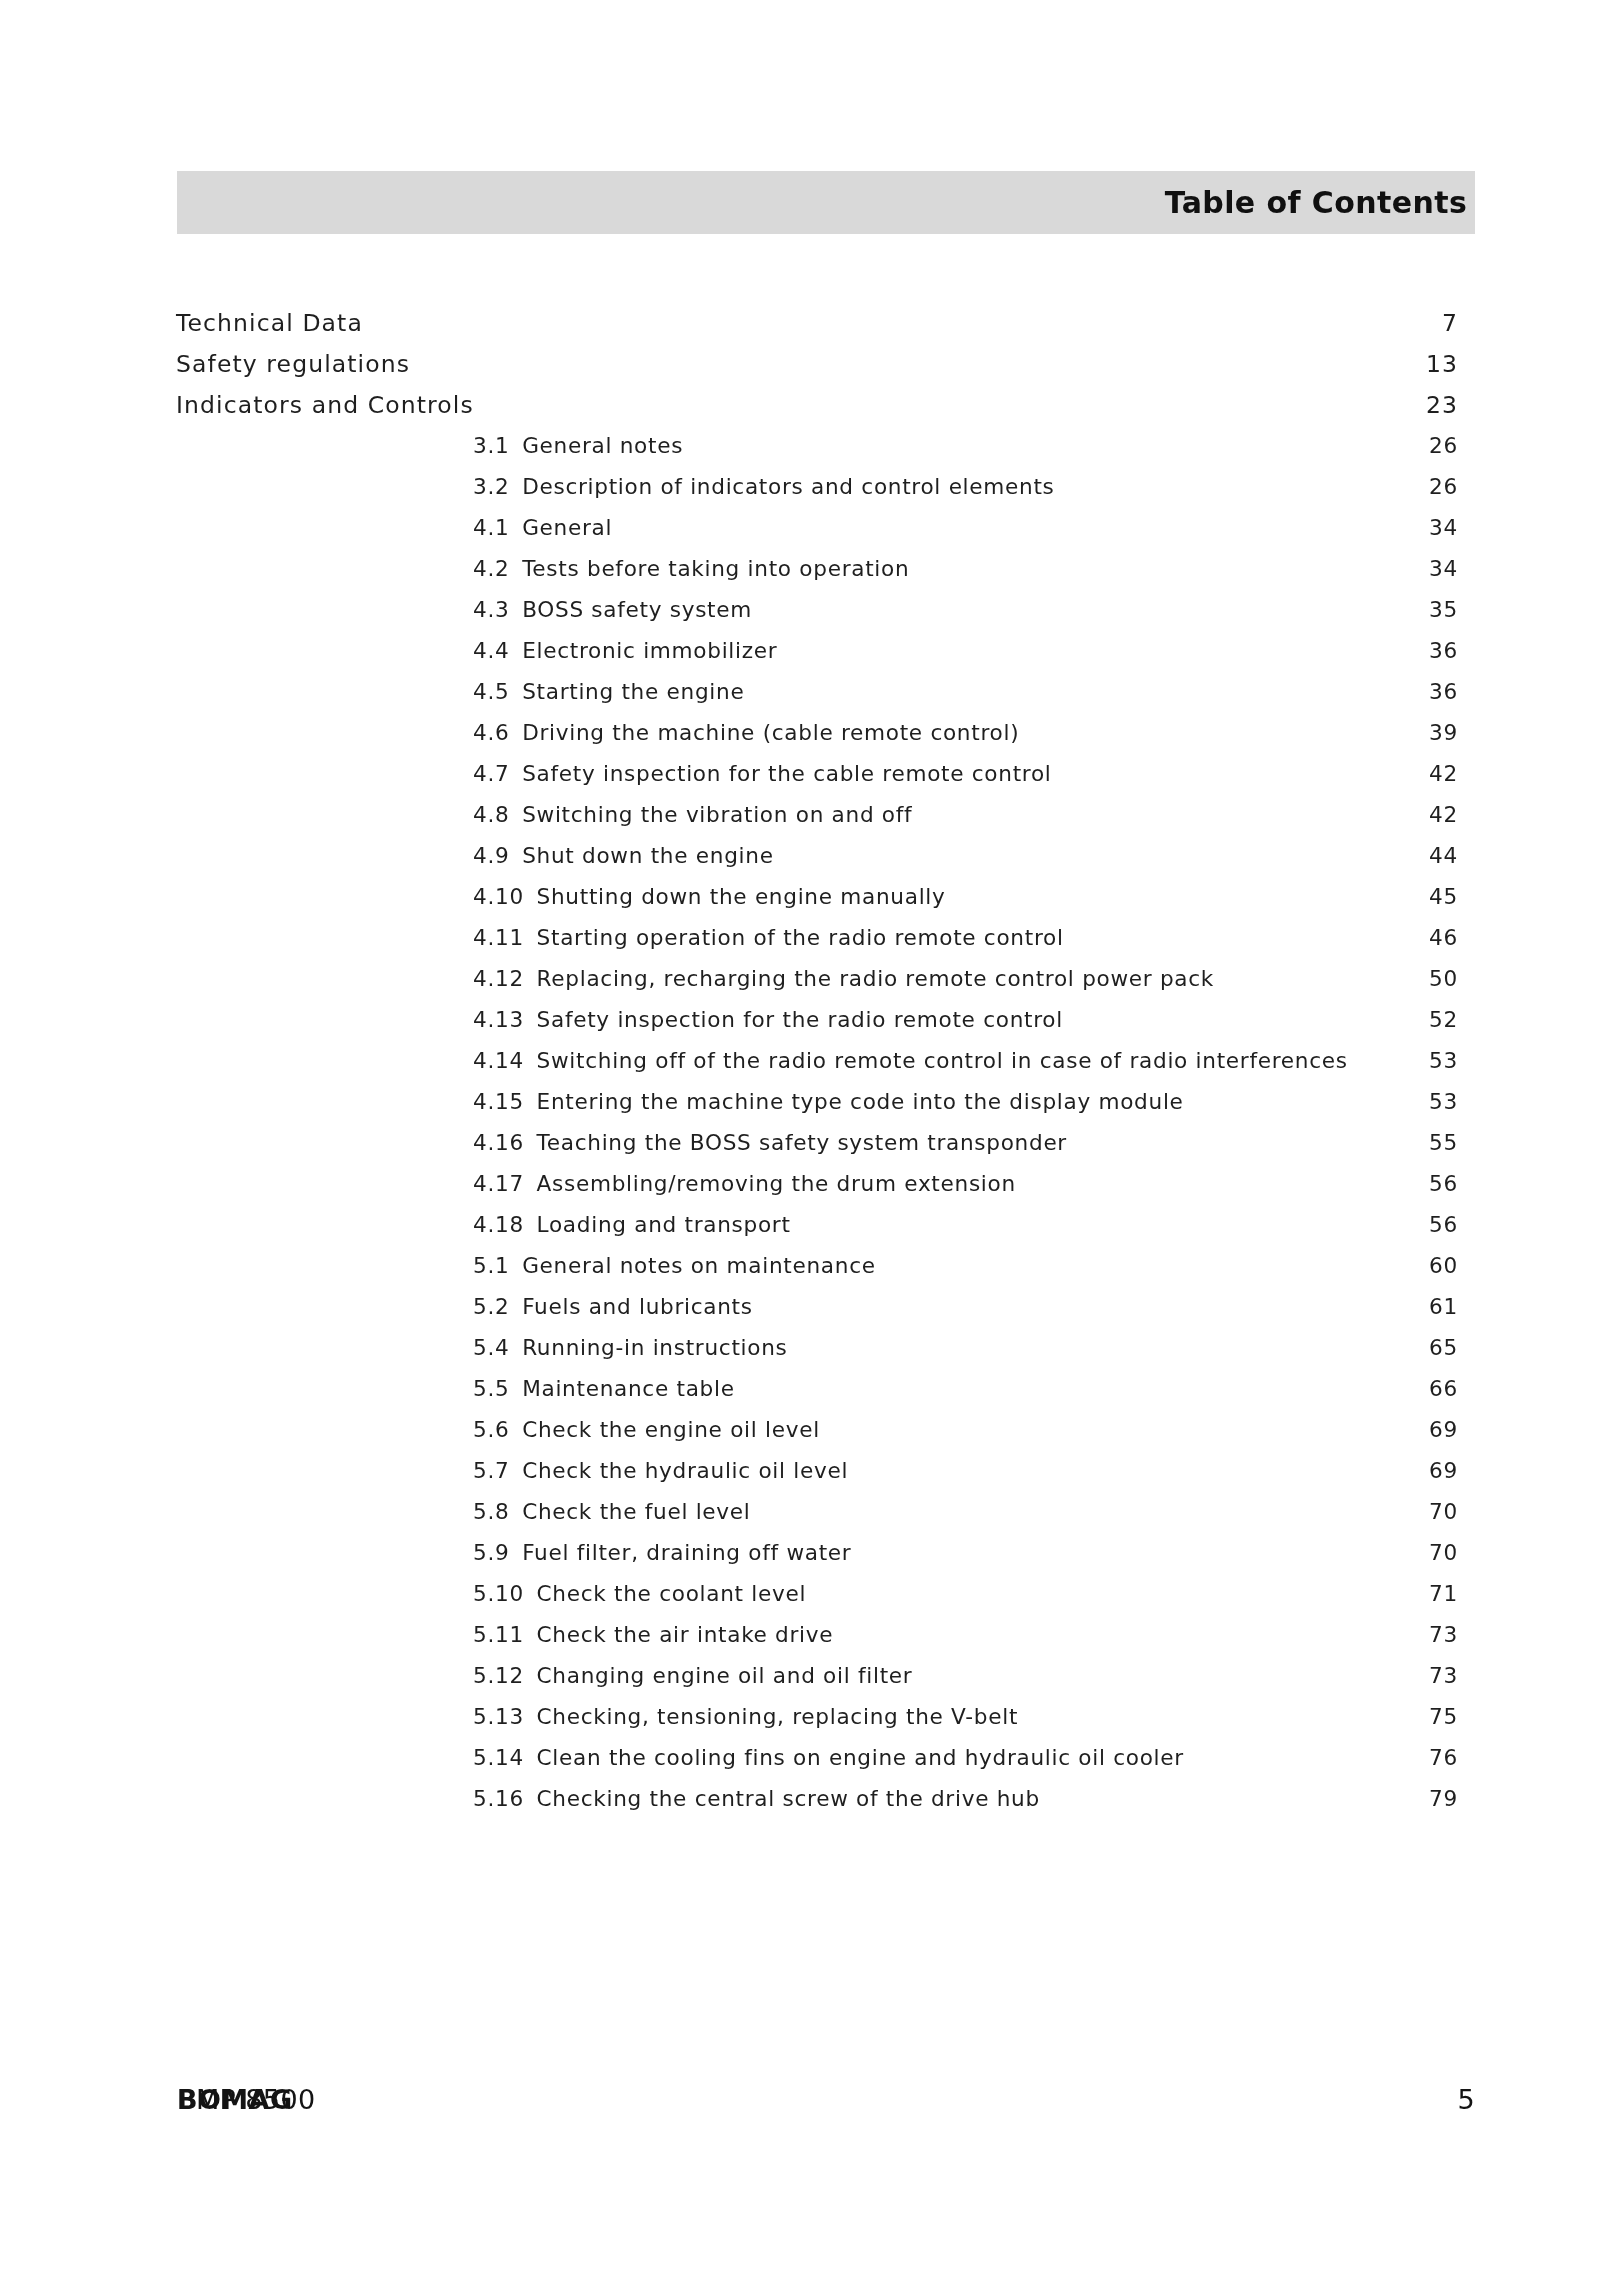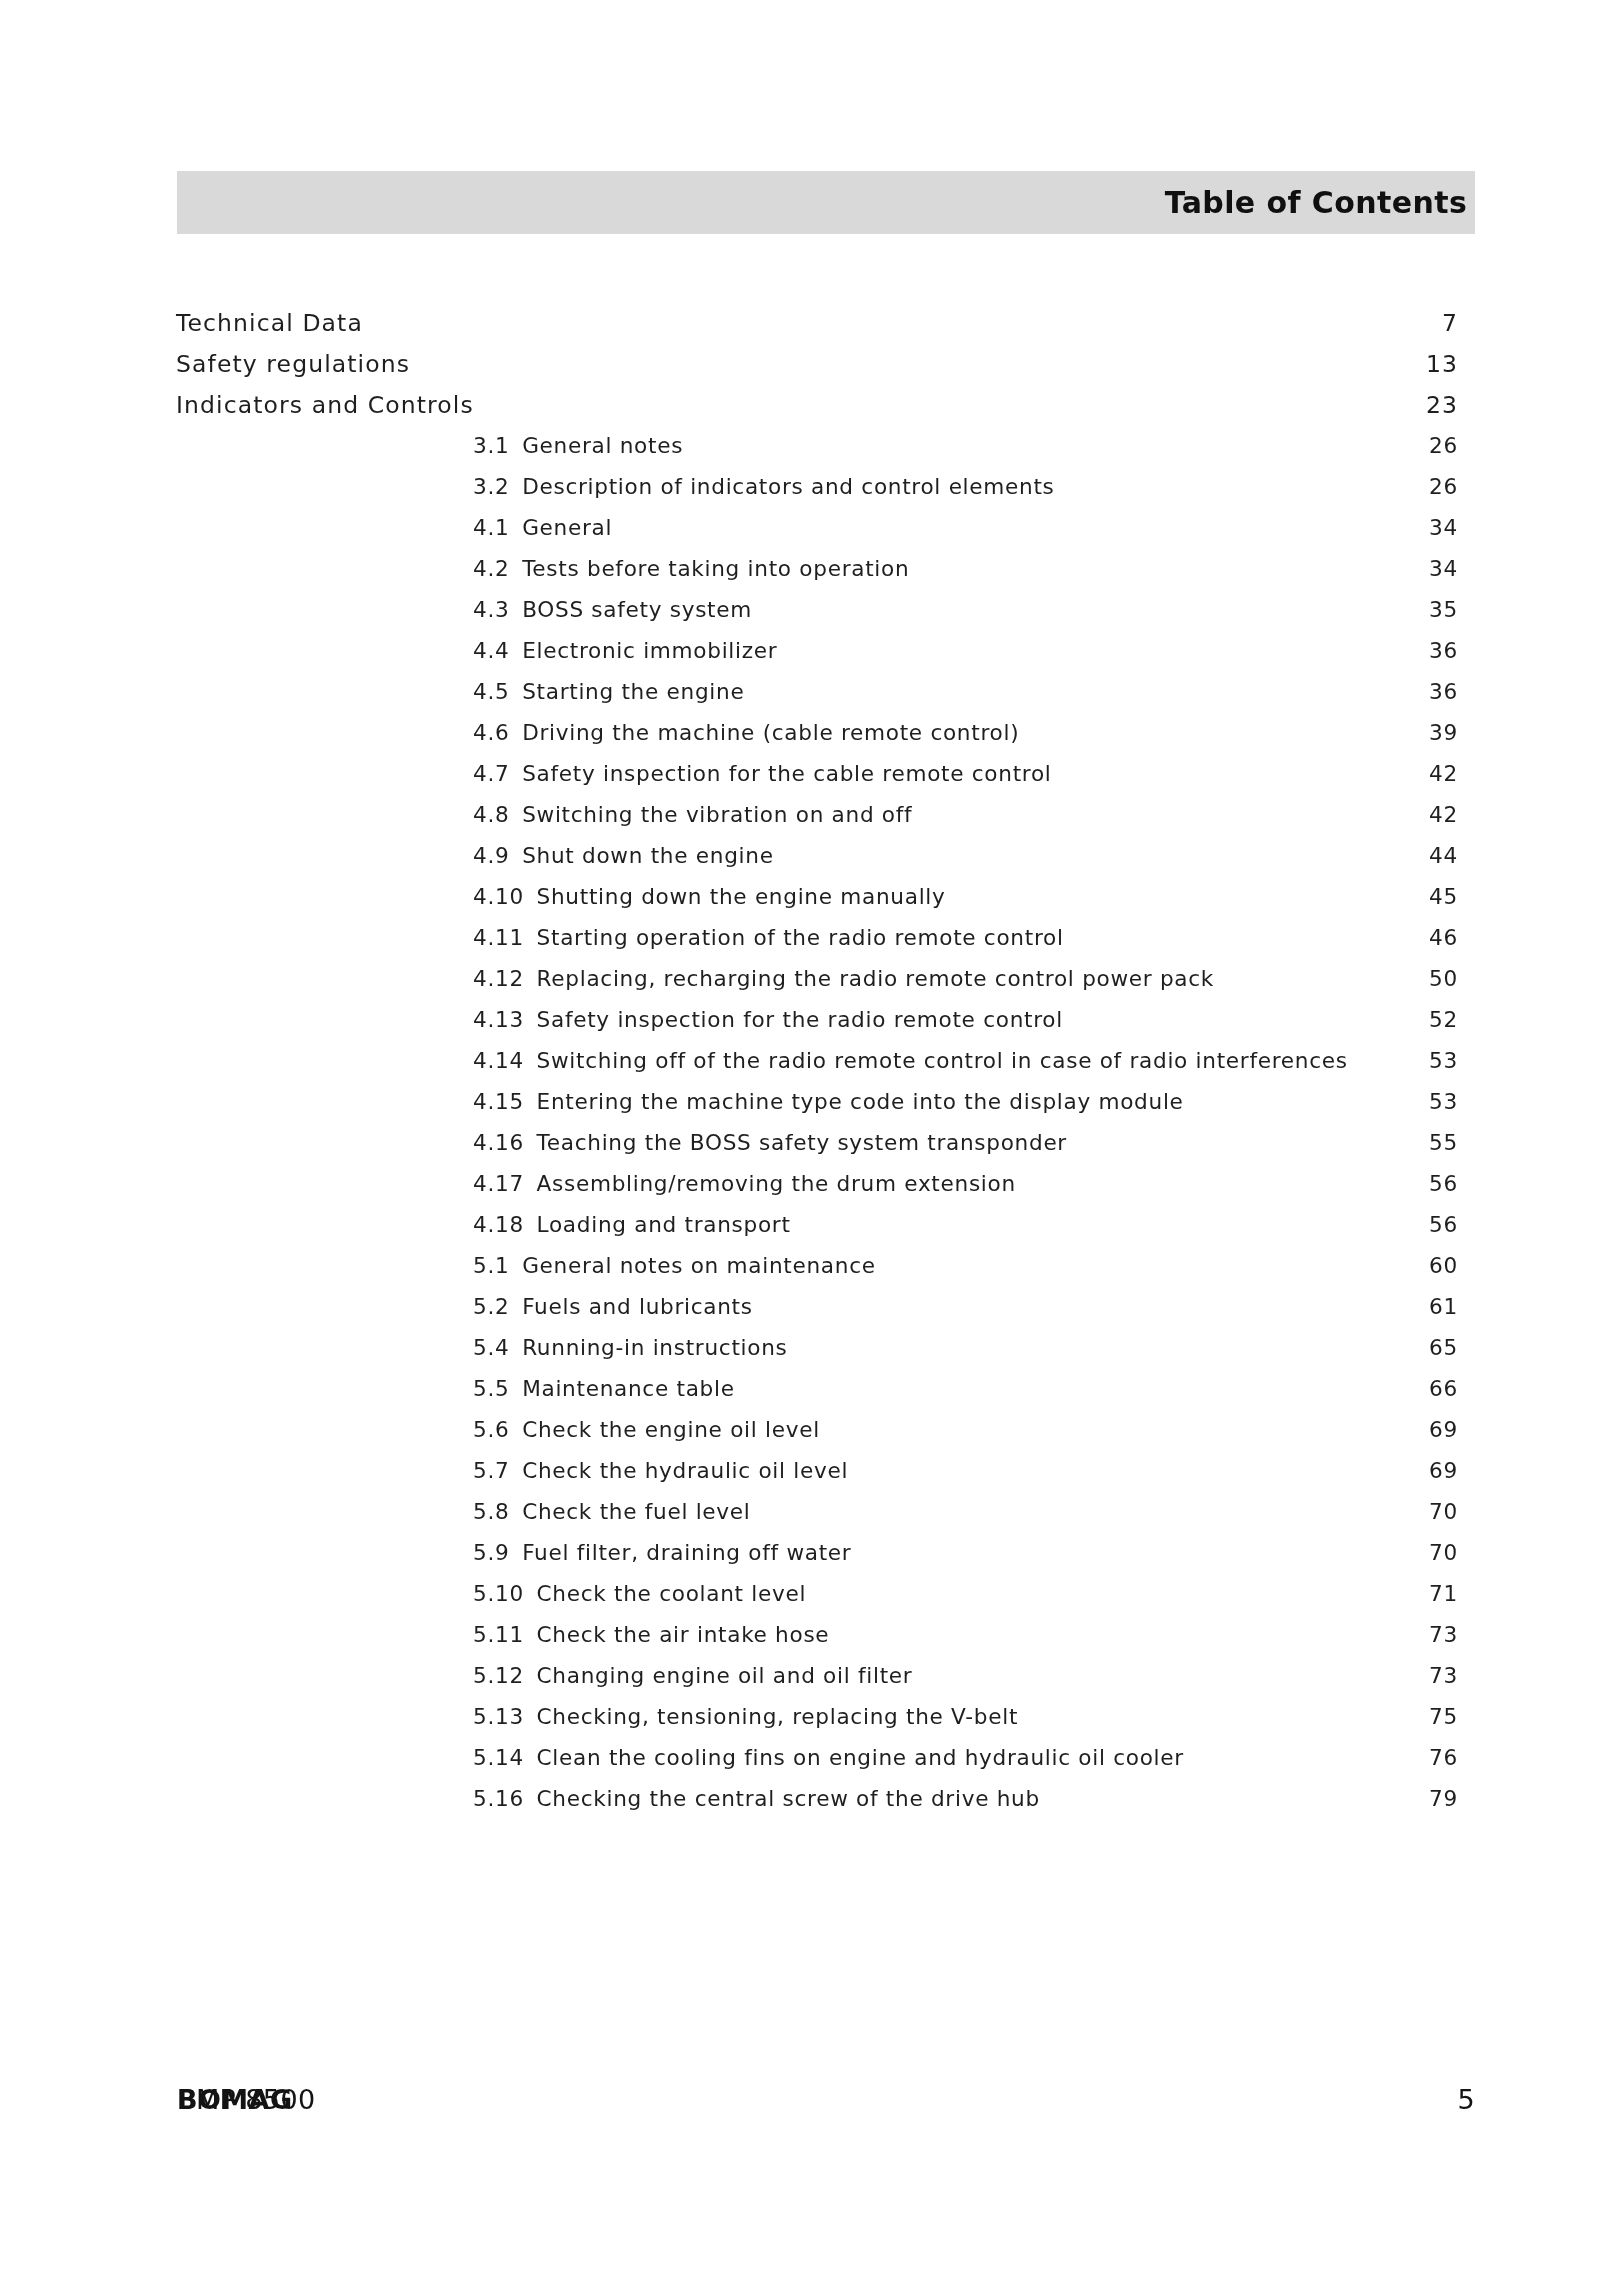--- a/index.html
+++ b/index.html
@@ -273,21 +273,21 @@
   </div>
 
   <div class="toc-row l1">
     <span class="toc-num">5.10</span>
     <span class="toc-title">Check the coolant level</span>
     <span class="toc-page">71</span>
   </div>
 
   <div class="toc-row l1">
     <span class="toc-num">5.11</span>
-    <span class="toc-title">Check the air intake hose</span>
+    <span class="toc-title">Check the air intake drive</span>
     <span class="toc-page">73</span>
   </div>
 
   <div class="toc-row l1">
     <span class="toc-num">5.12</span>
     <span class="toc-title">Changing engine oil and oil filter</span>
     <span class="toc-page">73</span>
   </div>
 
   <div class="toc-row l1">

